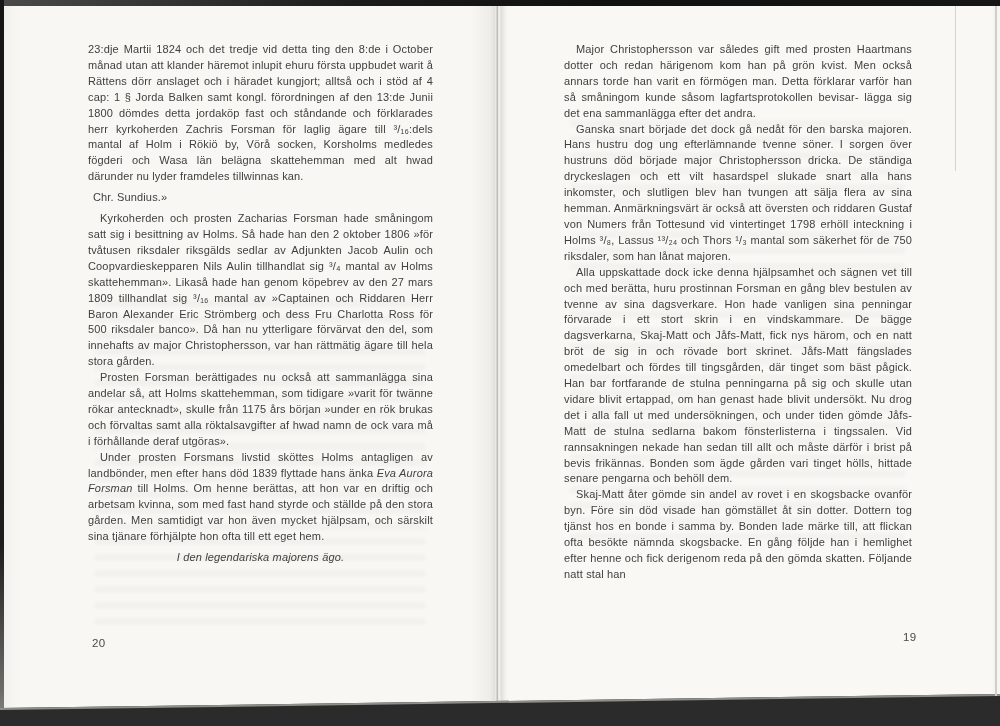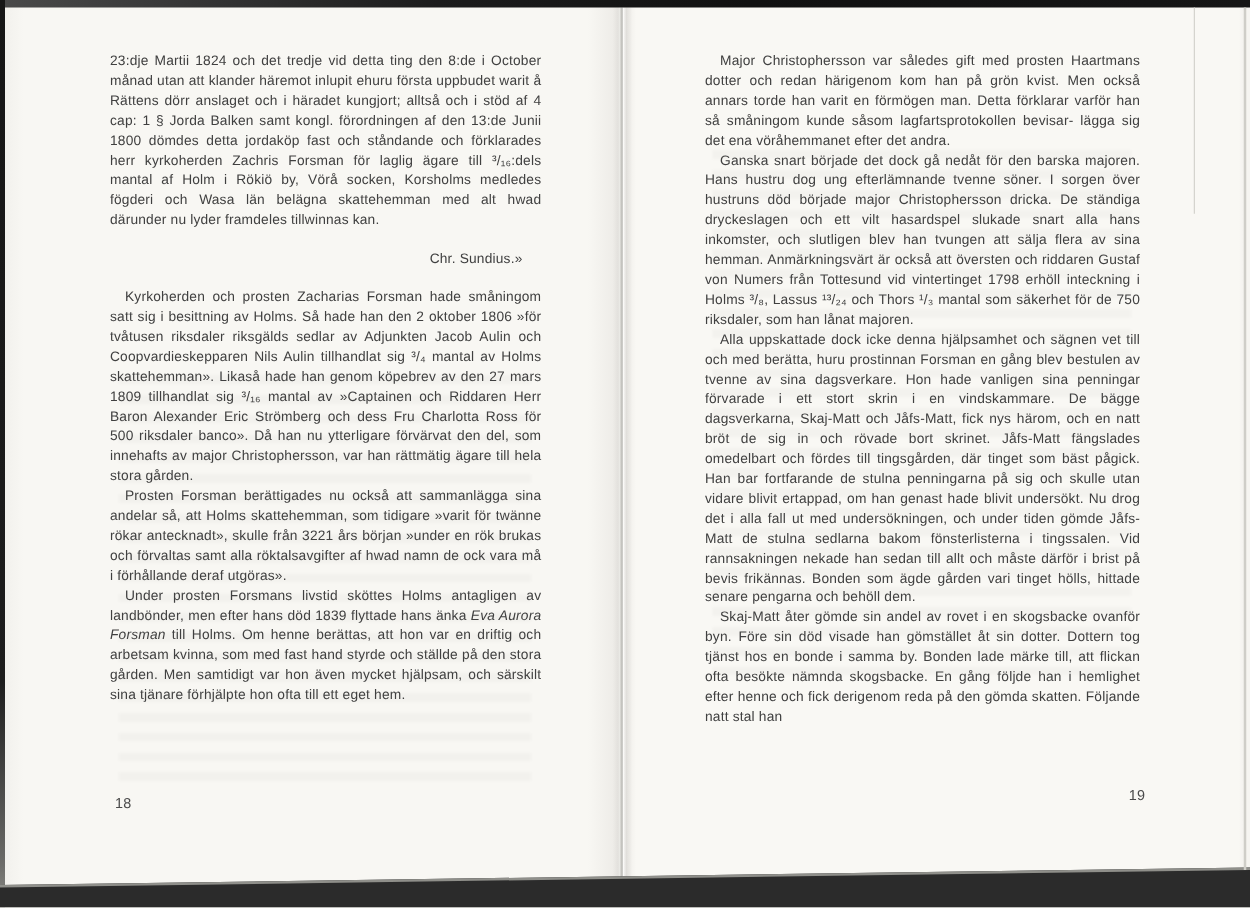--- a/index.html
+++ b/index.html
@@ -67,21 +67,21 @@
     position: absolute; top: 42px;
     font-size: 11px; line-height: 15.9px;
     color: #404040;
     letter-spacing: 0.15px;
     text-align: justify;
   }
   .text-column.left  { left: 88px;  width: 345px; }
   .text-column.right { left: 564px; width: 348px; }
   .para { margin: 0; }
   .para.indent { text-indent: 12px; }
-  .signature { margin: 15px; text-align: right; }
+  .signature { margin: 5px; }
   .section-heading {
     margin: 5px 0 4px 0;
     text-align: center;
     font-style: italic;
     text-indent: 0;
   }
   .page-number {
     position: absolute;
     font-size: 11.5px; color: #4a4a4a; letter-spacing: 0.3px;
   }
@@ -96,31 +96,32 @@
   <div class="page-bg left"></div>
   <div class="page-bg right"></div>
 
   <div class="ghost g-left"></div>
   <div class="ghost g-right"></div>
 
   <div class="text-column left" id="left-col">
       <p class="para"><span>23:dje Martii 1824 och det tredje vid detta ting den 8:de i October månad utan att klander häremot inlupit ehuru första uppbudet warit å Rättens dörr anslaget och i häradet kungjort; alltså och i stöd af 4 cap: 1 § Jorda Balken samt kongl. förordningen af den 13:de Junii 1800 dömdes detta jordaköp fast och ståndande och förklarades herr kyrkoherden Zachris Forsman för laglig ägare till ³/₁₆:dels mantal af Holm i Rökiö by, Vörå socken, Korsholms medledes fögderi och Wasa län belägna skattehemman med alt hwad därunder nu lyder framdeles tillwinnas kan.</span></p>
       <p class="signature"><span>Chr. Sundius.»</span></p>
       <p class="para indent"><span>Kyrkoherden och prosten Zacharias Forsman hade småningom satt sig i besittning av Holms. Så hade han den 2 oktober 1806 »för tvåtusen riksdaler riksgälds sedlar av Adjunkten Jacob Aulin och Coopvardieskepparen Nils Aulin tillhandlat sig ³/₄ mantal av Holms skattehemman». Likaså hade han genom köpebrev av den 27 mars 1809 tillhandlat sig ³/₁₆ mantal av »Captainen och Riddaren Herr Baron Alexander Eric Strömberg och dess Fru Charlotta Ross för 500 riksdaler banco». Då han nu ytterligare förvärvat den del, som innehafts av major Christophersson, var han rättmätig ägare till hela stora gården.</span></p>
-      <p class="para indent"><span>Prosten Forsman berättigades nu också att sammanlägga sina andelar så, att Holms skattehemman, som tidigare »varit för twänne rökar antecknadt», skulle från 3221 års början »under en rök brukas och förvaltas samt alla röktalsavgifter af hwad namn de ock vara må i förhållande deraf utgöras».</span></p>
+      <p class="para indent"><span>Prosten Forsman berättigades nu också att sammanlägga sina andelar så, att Holms skattehemman, som tidigare »varit för twänne rökar antecknadt», skulle från 1175 års början »under en rök brukas och förvaltas samt alla röktalsavgifter af hwad namn de ock vara må i förhållande deraf utgöras».</span></p>
       <p class="para indent"><span>Under prosten Forsmans livstid sköttes Holms antagligen av landbönder, men efter hans död 1839 flyttade hans änka </span><i>Eva Aurora Forsman</i><span> till Holms. Om henne berättas, att hon var en driftig och arbetsam kvinna, som med fast hand styrde och ställde på den stora gården. Men samtidigt var hon även mycket hjälpsam, och särskilt sina tjänare förhjälpte hon ofta till ett eget hem.</span></p>
+      <p class="section-heading"><i>I den legendariska majorens ägo.</i></p>
     </div>
   <div class="text-column right" id="right-col">
-      <p class="para indent"><span>Major Christophersson var således gift med prosten Haartmans dotter och redan härigenom kom han på grön kvist. Men också annars torde han varit en förmögen man. Detta förklarar varför han så småningom kunde såsom lagfartsprotokollen bevisar- lägga sig det ena vöråhemmanet efter det andra.</span></p>
+      <p class="para indent"><span>Major Christophersson var således gift med prosten Haartmans dotter och redan härigenom kom han på grön kvist. Men också annars torde han varit en förmögen man. Detta förklarar varför han så småningom kunde såsom lagfartsprotokollen bevisar- lägga sig det ena sammanlägga efter det andra.</span></p>
       <p class="para indent"><span>Ganska snart började det dock gå nedåt för den barska majoren. Hans hustru dog ung efterlämnande tvenne söner. I sorgen över hustruns död började major Christophersson dricka. De ständiga dryckeslagen och ett vilt hasardspel slukade snart alla hans inkomster, och slutligen blev han tvungen att sälja flera av sina hemman. Anmärkningsvärt är också att översten och riddaren Gustaf von Numers från Tottesund vid vintertinget 1798 erhöll inteckning i Holms ³/₈, Lassus ¹³/₂₄ och Thors ¹/₃ mantal som säkerhet för de 750 riksdaler, som han lånat majoren.</span></p>
       <p class="para indent"><span>Alla uppskattade dock icke denna hjälpsamhet och sägnen vet till och med berätta, huru prostinnan Forsman en gång blev bestulen av tvenne av sina dagsverkare. Hon hade vanligen sina penningar förvarade i ett stort skrin i en vindskammare. De bägge dagsverkarna, Skaj-Matt och Jåfs-Matt, fick nys härom, och en natt bröt de sig in och rövade bort skrinet. Jåfs-Matt fängslades omedelbart och fördes till tingsgården, där tinget som bäst pågick. Han bar fortfarande de stulna penningarna på sig och skulle utan vidare blivit ertappad, om han genast hade blivit undersökt. Nu drog det i alla fall ut med undersökningen, och under tiden gömde Jåfs-Matt de stulna sedlarna bakom fönsterlisterna i tingssalen. Vid rannsakningen nekade han sedan till allt och måste därför i brist på bevis frikännas. Bonden som ägde gården vari tinget hölls, hittade senare pengarna och behöll dem.</span></p>
       <p class="para indent"><span>Skaj-Matt åter gömde sin andel av rovet i en skogsbacke ovanför byn. Före sin död visade han gömstället åt sin dotter. Dottern tog tjänst hos en bonde i samma by. Bonden lade märke till, att flickan ofta besökte nämnda skogsbacke. En gång följde han i hemlighet efter henne och fick derigenom reda på den gömda skatten. Följande natt stal han</span></p>
     </div>
 
-  <div class="page-number left">18</div>
+  <div class="page-number left">20</div>
   <div class="page-number right">19</div>
 
   <div class="gutter"></div>
   <div class="edge-top"></div>
   <div class="edge-left"></div>
   <div class="edge-bottom"></div>
   <div class="fore-edge-line"></div>
   <div class="page-edge-line-top"></div>
 
 </div>

